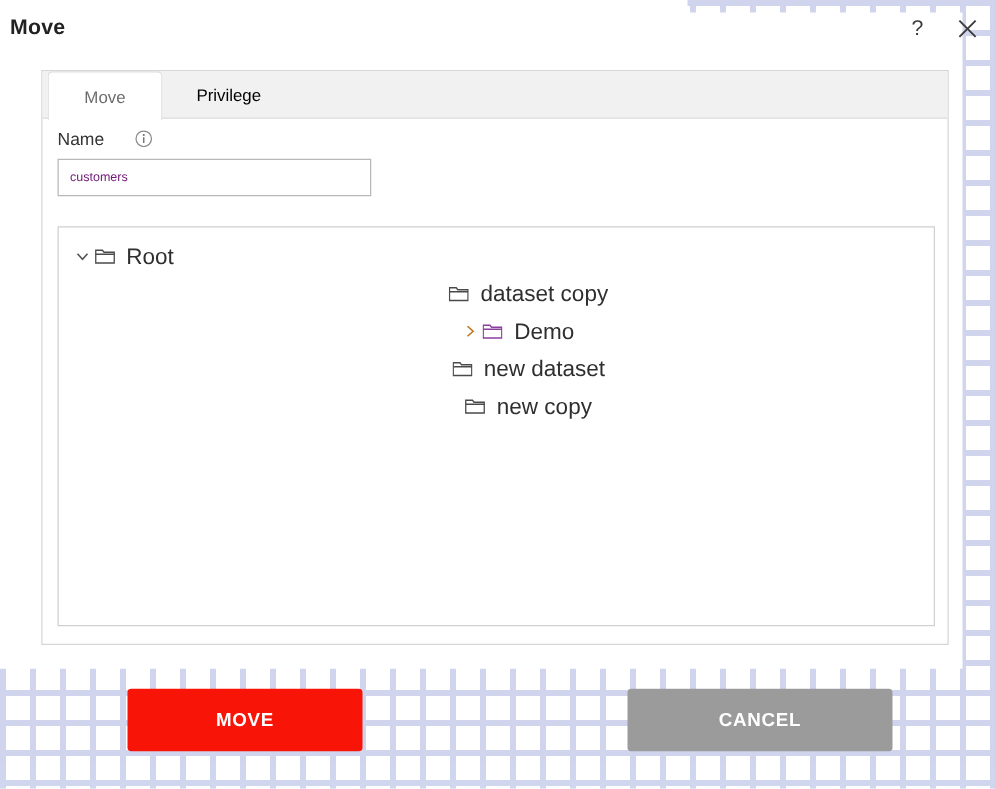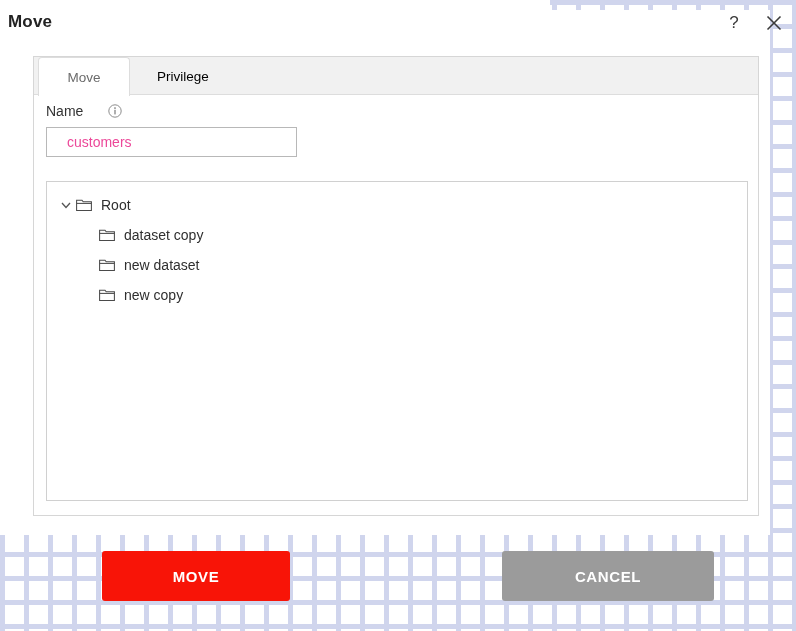--- a/index.html
+++ b/index.html
@@ -147,41 +147,41 @@
     width: 14px; height: 14px;
     cursor: pointer;
   }
   #name-input {
     position: absolute;
     left: 12px; top: 70px;
     width: 251px; height: 30px;
     border: 1px solid #b8b8b8;
     background: #ffffff;
     font-family: "Liberation Sans", sans-serif;
-    font-size: 14px;
-    color: #ec4899;
-    padding: 0 20px;
+    font-size: 10px;
+    color: #701a75;
+    padding: 0 9px;
     outline: none;
   }
 
   
   #tree-panel {
     position: absolute;
     left: 12px; top: 124px;
     width: 702px; height: 320px;
     border: 1px solid #d0d0d0;
     background: #ffffff;
     overflow: auto;
     padding-top: 8px;
   }
   .tree-row {
     display: flex;
     align-items: center;
     height: 30px;
-    font-size: 14px;
+    font-size: 18px;
     color: #2f2f2f;
     cursor: pointer;
     white-space: nowrap;
   }
   .tree-row .twisty {
     width: 18px;
     height: 18px;
     display: inline-flex;
     align-items: center;
     justify-content: center;
@@ -192,21 +192,21 @@
   .tree-row .folder-ico {
     width: 18px; height: 18px;
     display: inline-flex;
     align-items: center;
     justify-content: center;
     flex: 0 0 auto;
     margin-right: 8px;
   }
   .tree-row .tree-label { line-height: 1; }
   .depth-0 { padding-left: 10px; }
-  .depth-1 { padding-left: 33px; }
+  .depth-1 { padding-left: 33px; justify-content: center; }
 
   
   #footer {
     position: absolute;
     left: 0; top: 551px;
     width: 796px; height: 50px;
     z-index: 6;
   }
   .action-btn {
     position: absolute;
@@ -301,20 +301,34 @@
         <span class="twisty empty"></span>
         <span class="folder-ico">
           <svg width="16" height="14" viewBox="0 0 16 14">
             <path d="M0.6 2.2 H6.0 L7.2 3.8 H15.4 V12.4 H0.6 Z" fill="none" stroke="#4a4a4a" stroke-width="1.05"></path>
             <line x1="0.6" y1="5.4" x2="15.4" y2="5.4" stroke="#4a4a4a" stroke-width="1.05"></line>
           </svg>
         </span>
         <span class="tree-label">dataset copy</span>
       </div>
       <div class="tree-row depth-1">
+        <span class="twisty">
+          <svg width="14" height="14" viewBox="0 0 14 14">
+            <polyline points="5,3 9.5,7 5,11" fill="none" stroke="#c2761a" stroke-width="1.3"></polyline>
+          </svg>
+        </span>
+        <span class="folder-ico">
+          <svg width="16" height="14" viewBox="0 0 16 14">
+            <path d="M0.6 2.2 H6.0 L7.2 3.8 H15.4 V12.4 H0.6 Z" fill="none" stroke="#8a3f9e" stroke-width="1.05"></path>
+            <line x1="0.6" y1="5.4" x2="15.4" y2="5.4" stroke="#8a3f9e" stroke-width="1.05"></line>
+          </svg>
+        </span>
+        <span class="tree-label">Demo</span>
+      </div>
+      <div class="tree-row depth-1">
         <span class="twisty empty"></span>
         <span class="folder-ico">
           <svg width="16" height="14" viewBox="0 0 16 14">
             <path d="M0.6 2.2 H6.0 L7.2 3.8 H15.4 V12.4 H0.6 Z" fill="none" stroke="#4a4a4a" stroke-width="1.05"></path>
             <line x1="0.6" y1="5.4" x2="15.4" y2="5.4" stroke="#4a4a4a" stroke-width="1.05"></line>
           </svg>
         </span>
         <span class="tree-label">new dataset</span>
       </div>
       <div class="tree-row depth-1">

